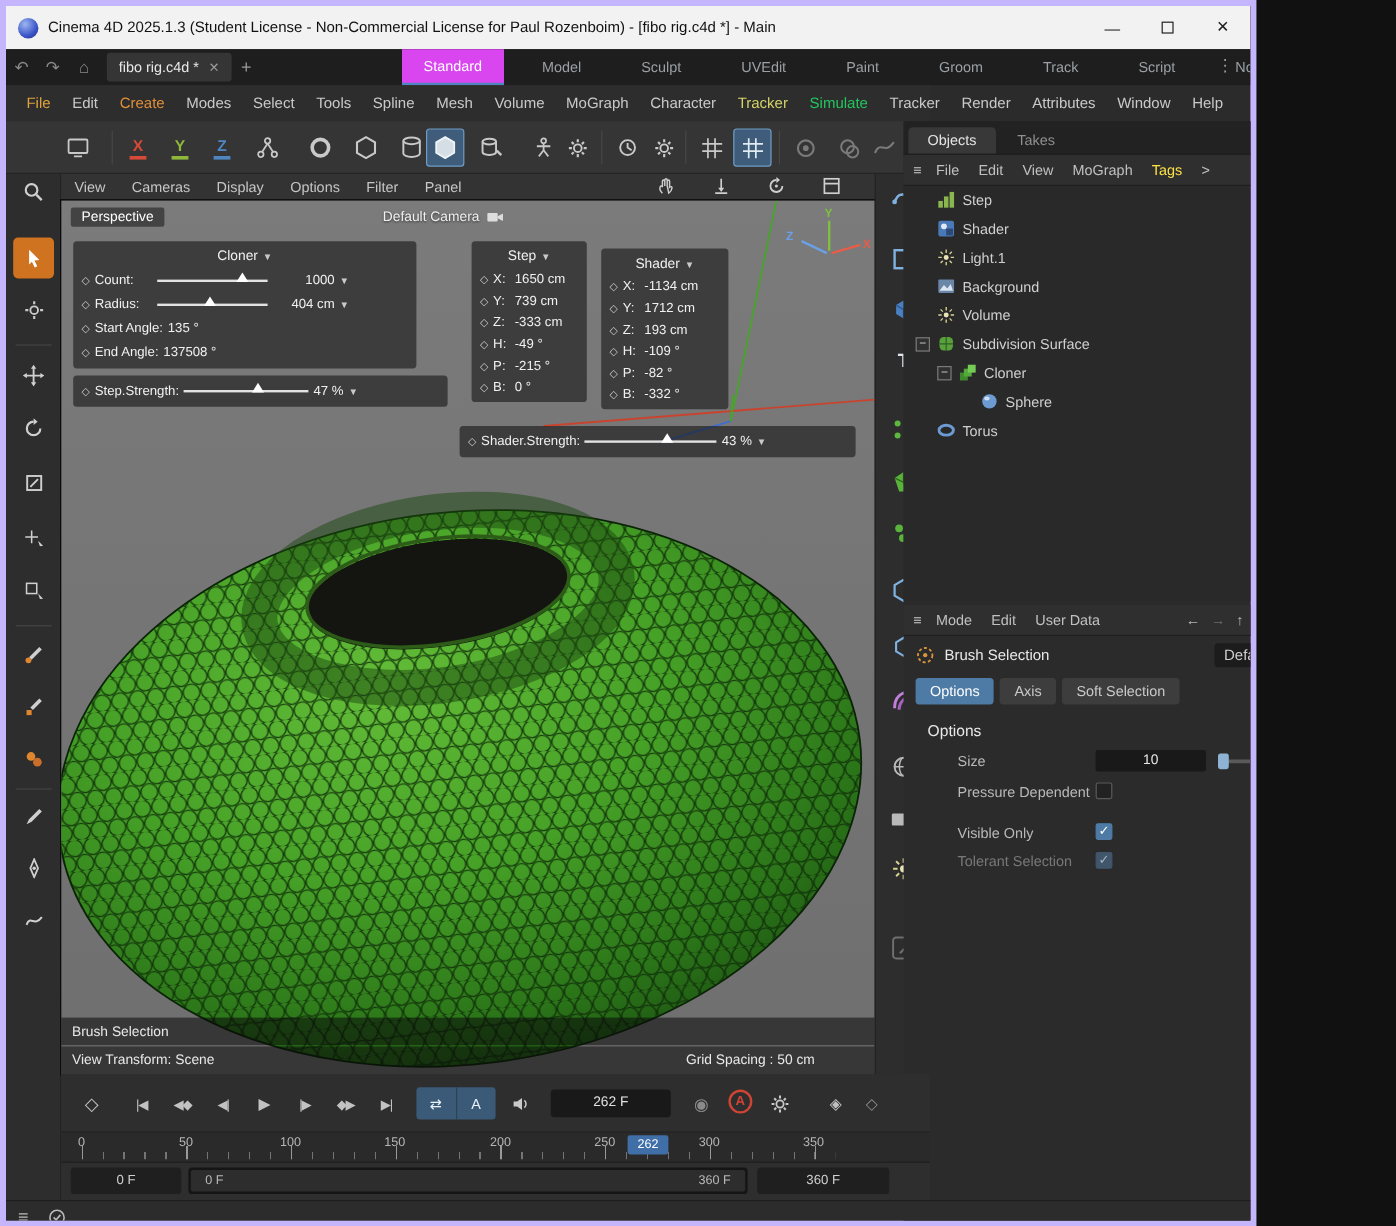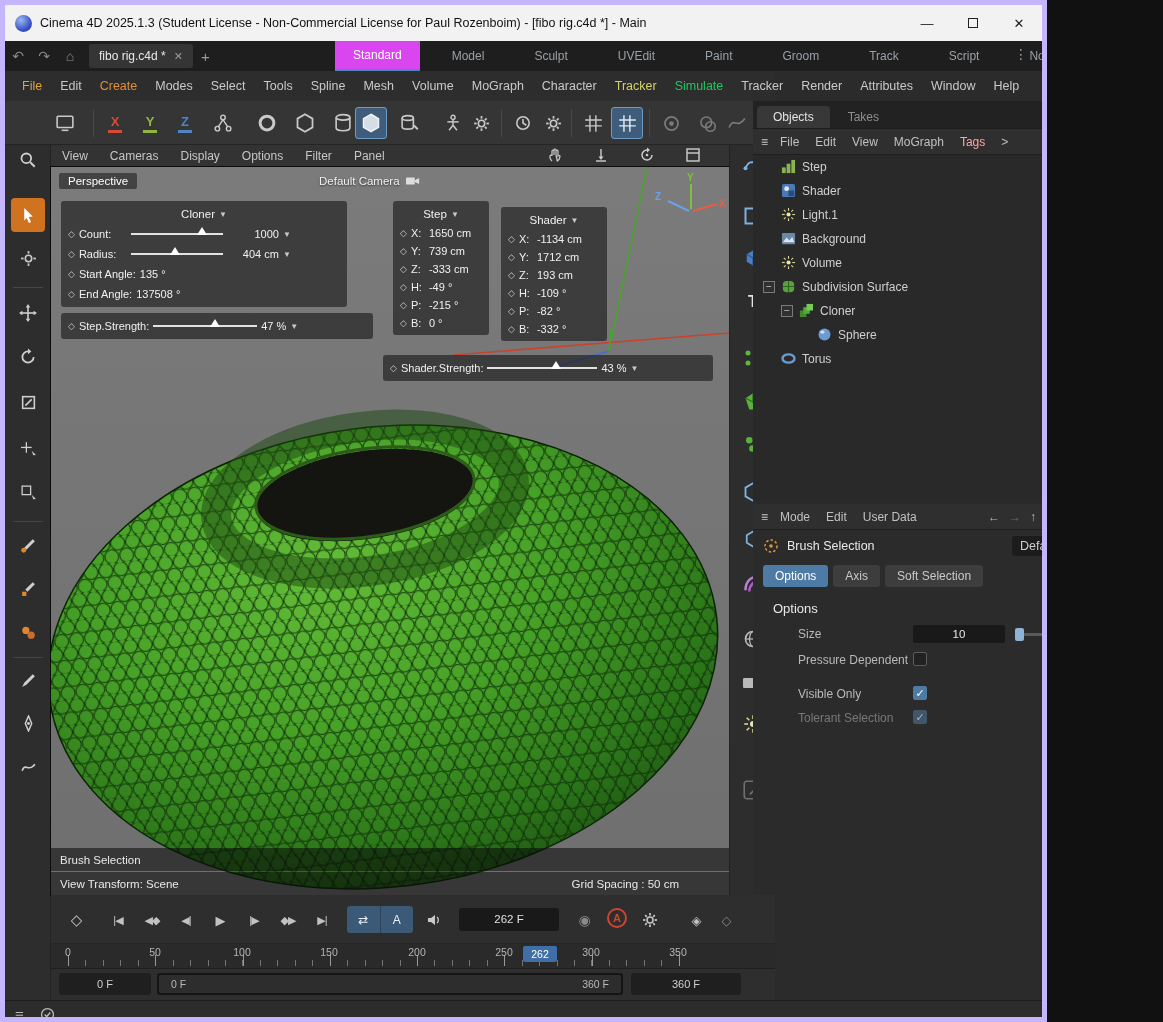--- a/index.html
+++ b/index.html
@@ -73,21 +73,21 @@
   .rbtn{position:absolute;left:6px;width:34px;height:34px;display:flex;align-items:center;justify-content:center}
   .stbadge{position:absolute;right:-2px;bottom:-3px;font-size:7px;font-weight:bold;color:#e8e8e8;background:#444;padding:0 1px;border-radius:1px}
 
   
   .rpanel{position:absolute;left:748px;top:96px;width:393px;height:926px;background:#2b2b2b}
   .ptabs{height:28px;background:#222;display:flex;align-items:flex-end;padding-left:4px;gap:2px;border-bottom:1px solid #1c1c1c}
   .ptab{padding:4px 16px;border-radius:4px 4px 0 0;color:#8f8f8f}
   .ptab.active{background:#383838;color:#e4e4e4}
   .pmenu{height:26px;background:#2f2f2f;display:flex;align-items:center;padding:0 8px;border-bottom:1px solid #1f1f1f}
   .pmenu .mi{padding:0 8px;color:#c0c0c0}
-  .pmenu .tags{color:#fca5a5}
+  .pmenu .tags{color:#fde047}
   .pmenu .icons{margin-left:auto;display:flex;gap:9px;align-items:center;color:#b9b9b9}
   .tree{position:relative;background:#292929;height:346px}
   .trow{position:relative;height:24px;line-height:24px}
   .exp{position:absolute;top:6px;width:12px;height:12px;background:#303030;border:1px solid #7a7a7a;color:#ccc;font-size:10px;line-height:9px;text-align:center}
   .ticon{position:absolute;top:4px}
   .tlabel{position:absolute;color:#cfcfcf;font-size:12px}
   .vis{position:absolute;left:302px;top:8px;display:flex;gap:2px}
   .vis i{width:7px;height:7px;border-radius:50%;background:#8f8f8f}
   .vis.red i{background:#cc4434}
   .chk{position:absolute;left:322px;top:0;font-size:12px;font-weight:bold}

